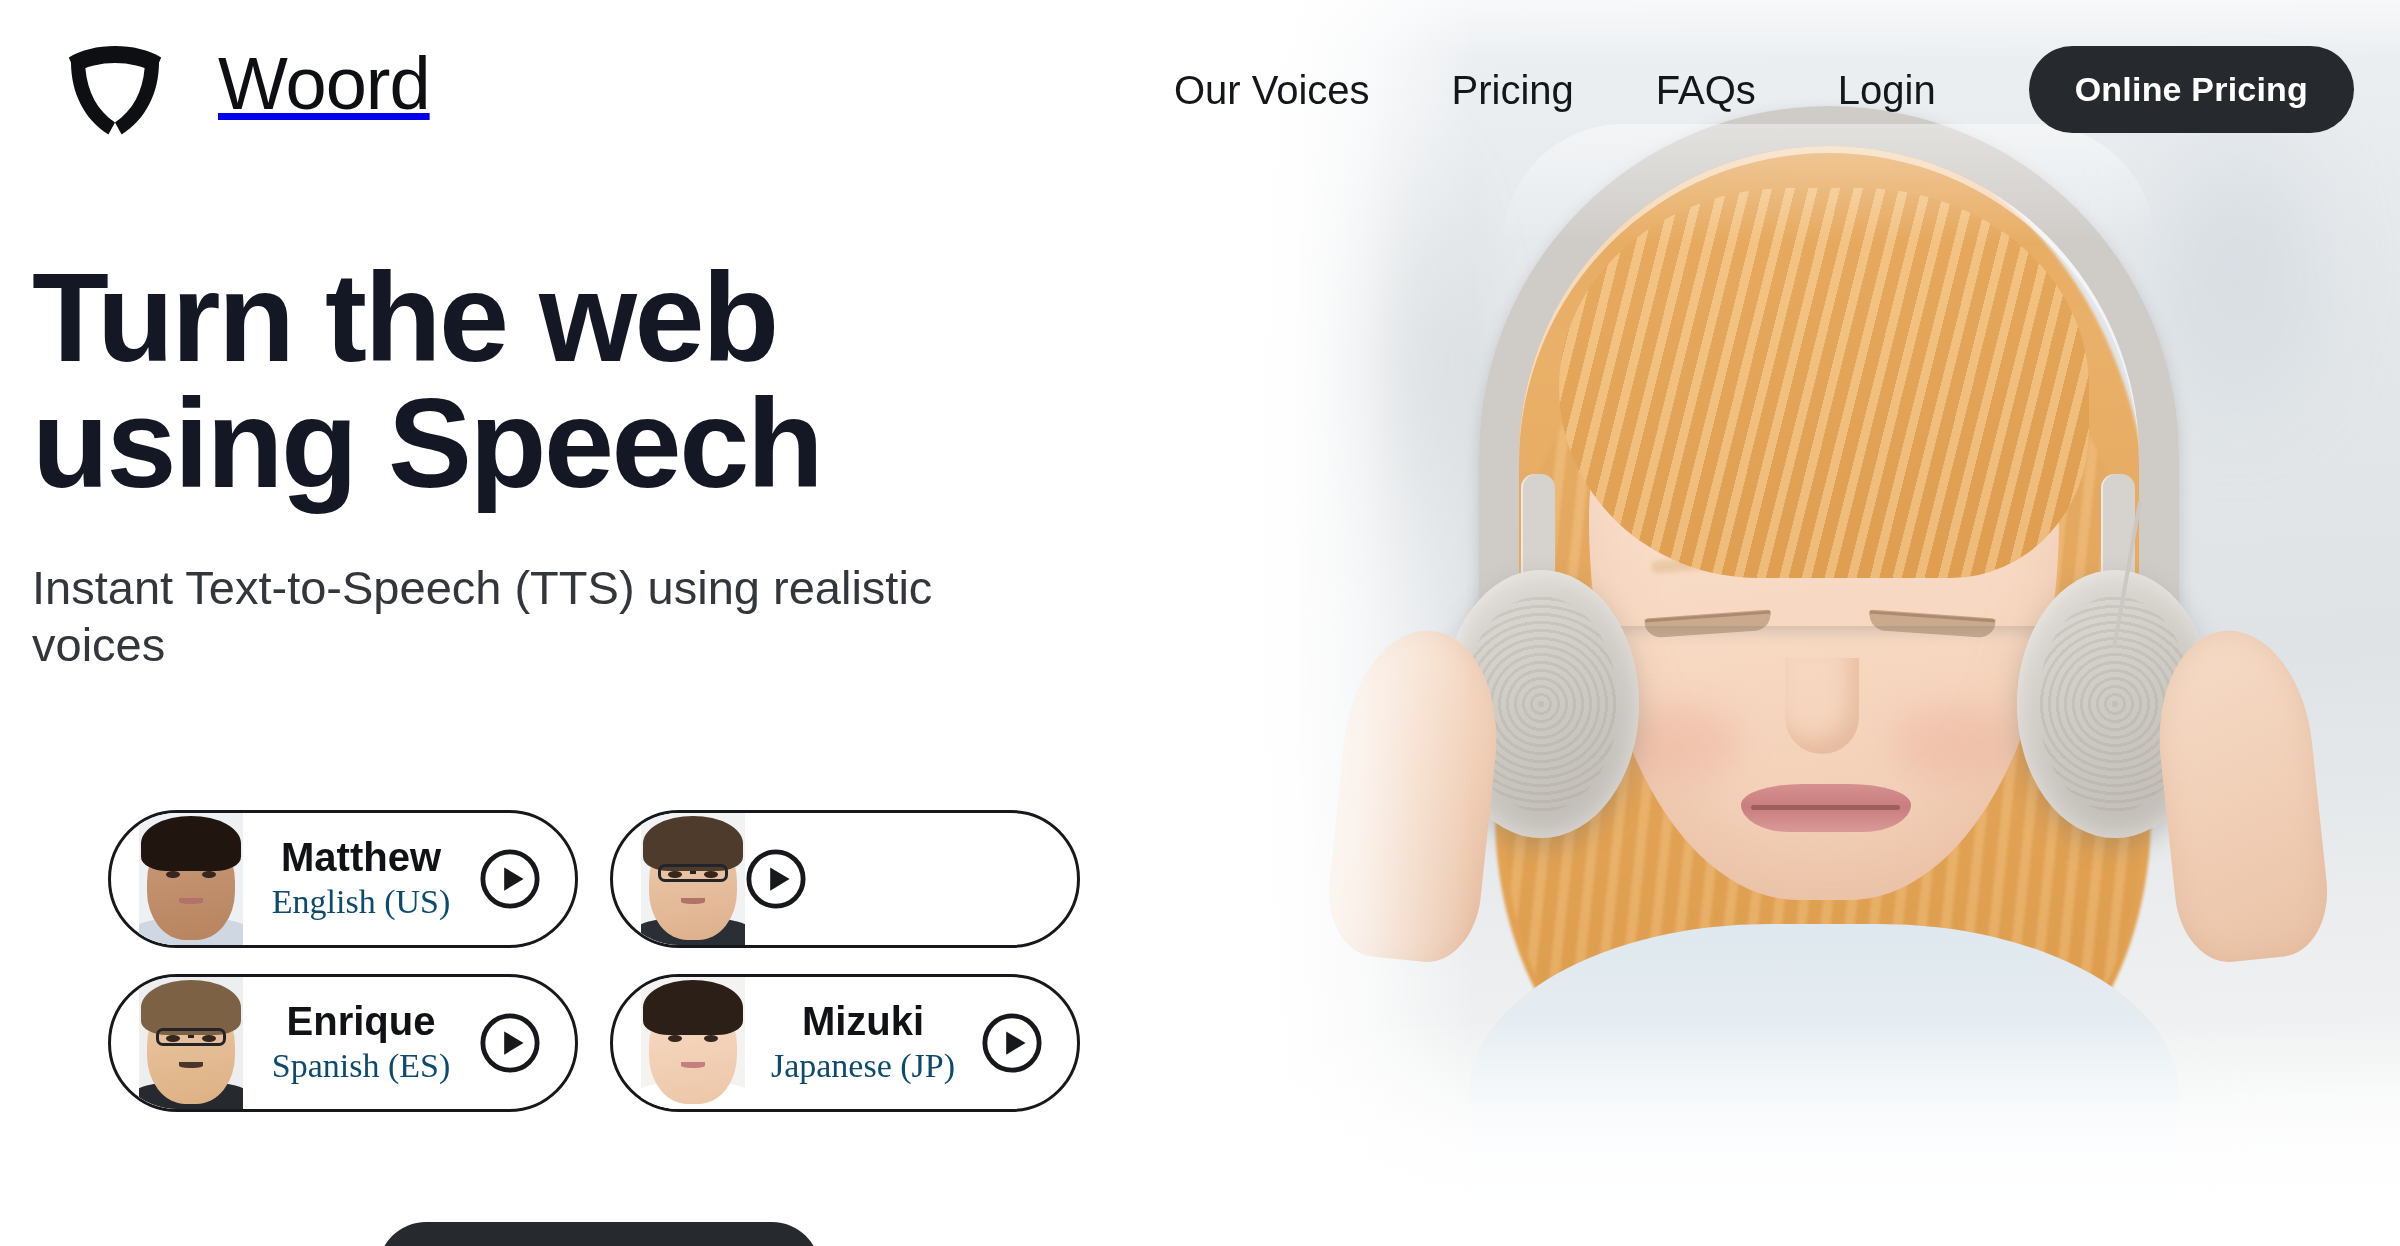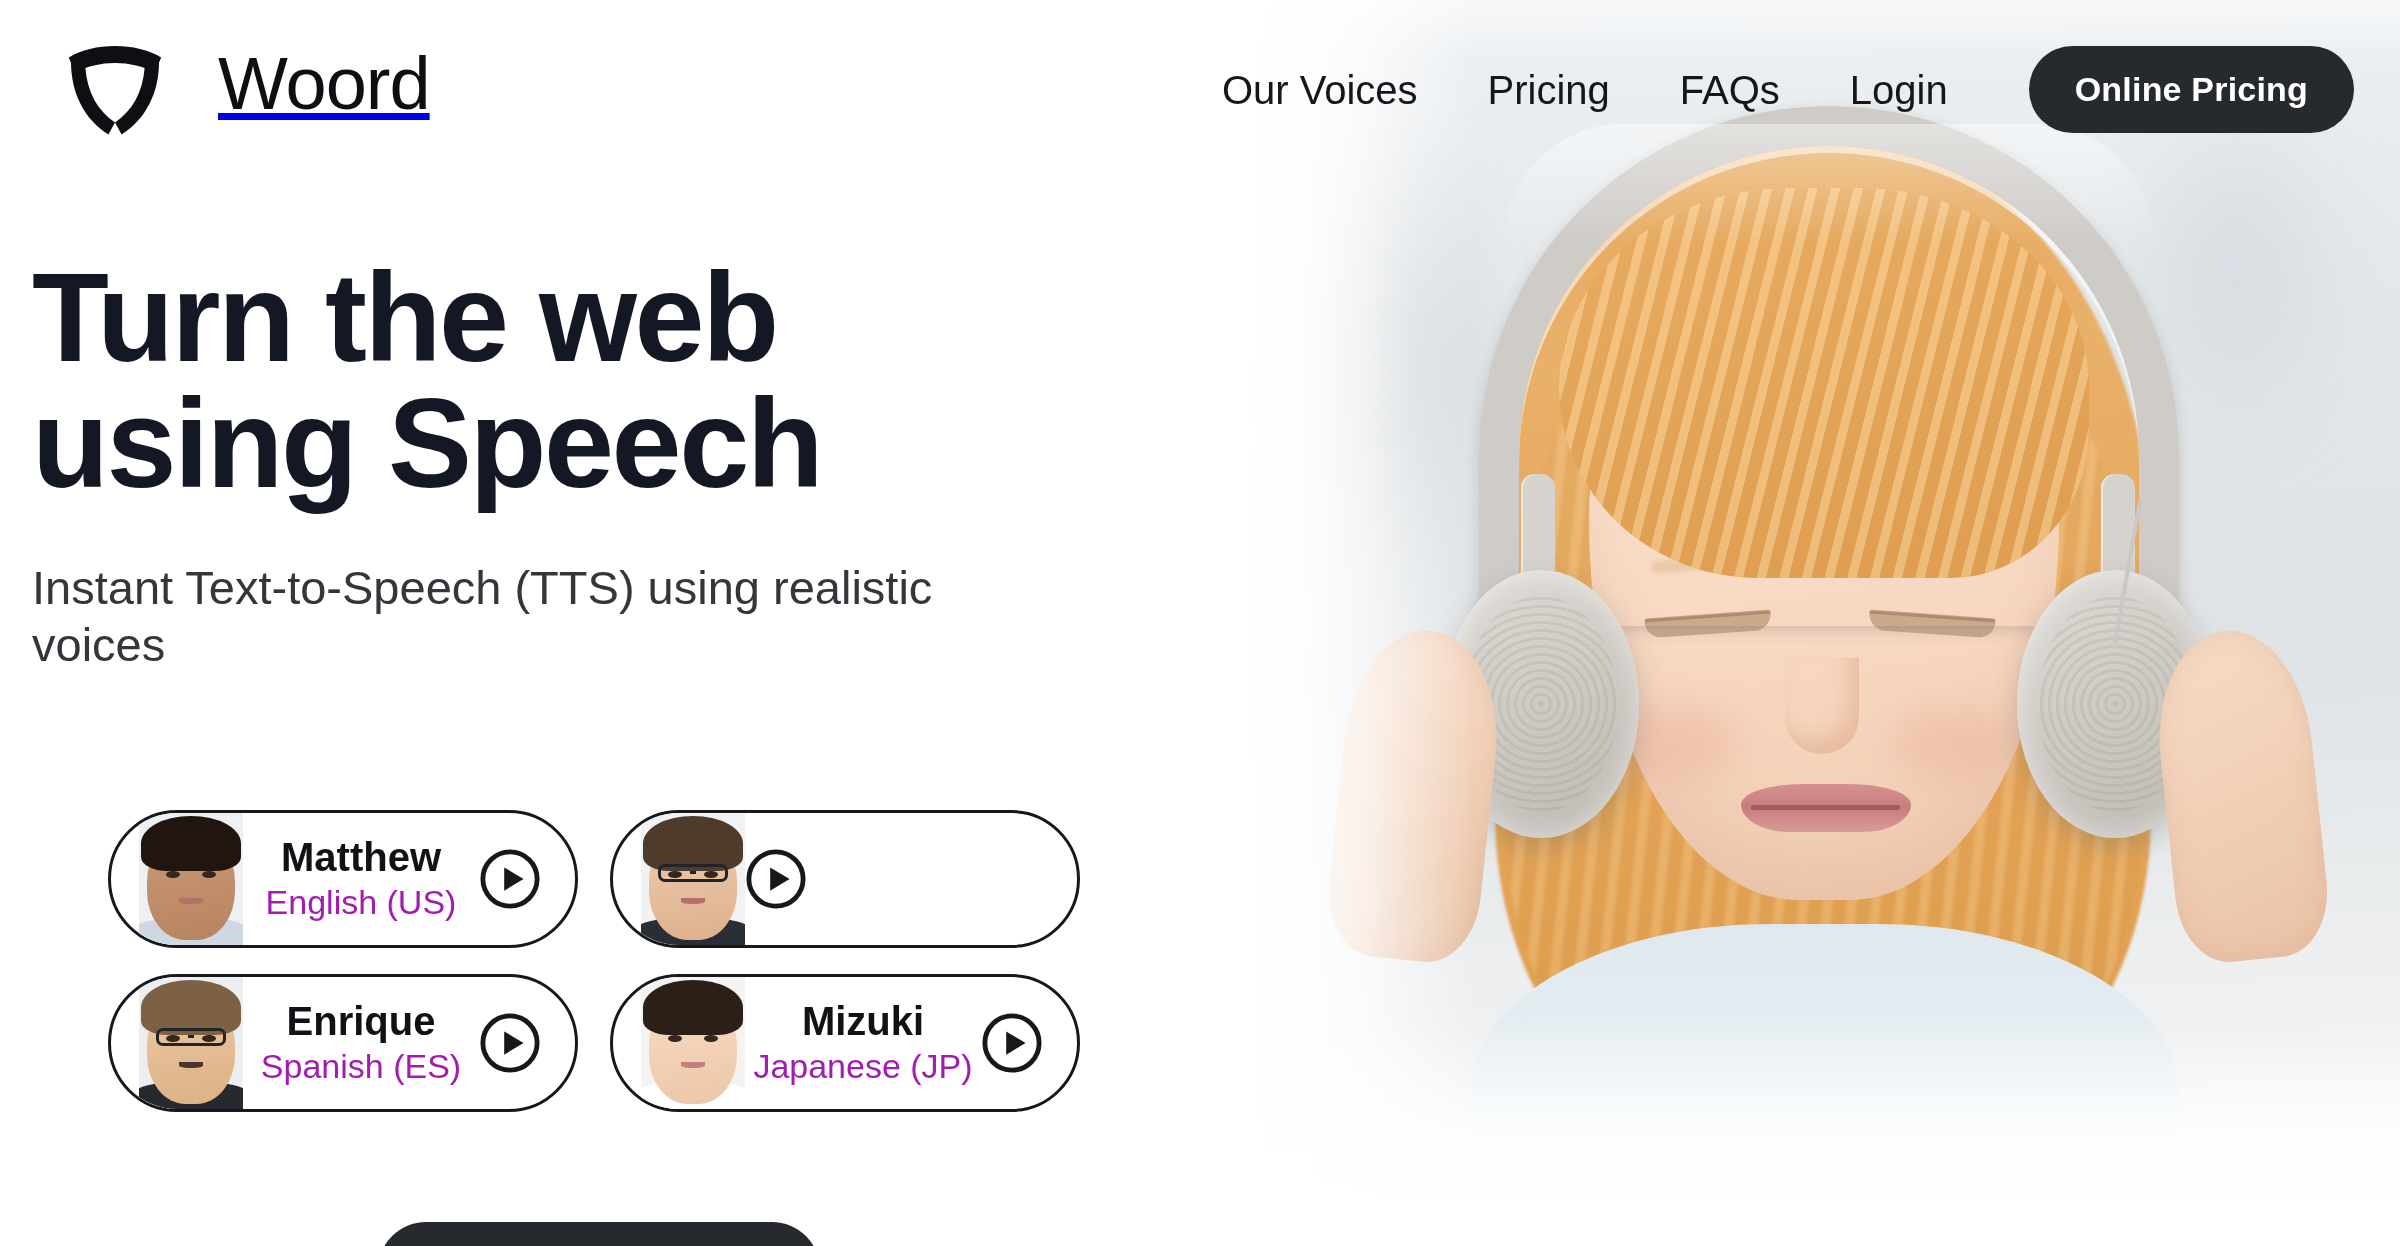--- a/index.html
+++ b/index.html
@@ -134,21 +134,21 @@
   .hero-fade-top { position:absolute; left:0; top:0; width:100%; height:60px;
     background:linear-gradient(180deg, rgba(255,255,255,.55), rgba(255,255,255,0)); }
   .hero-tail { position:absolute; left:1245px; top:1200px; width:1155px; height:46px; background:#fff; }
 
   
   .header { position:absolute; left:0; top:0; width:2400px; height:140px; z-index:20; }
   .logo { position:absolute; left:60px; top:28px; display:flex; align-items:center; gap:22px; }
   .logo-mark { width:110px; height:112px; display:block; }
   .logo-word { font-size:74px; font-weight:400; color:#0d0f12; letter-spacing:-1px; line-height:1;margin-left:26px; }
 
-  .nav { position:absolute; right:46px; top:46px; display:flex; align-items:center; gap:0; }
+  .nav { position:absolute; right:46px; top:46px; display:flex; align-items:center; gap:12px; }
   .nav-link {
     font-size:40px; color:#14161a; text-decoration:none; padding:0 35px;
     line-height:66px; white-space:nowrap; cursor:pointer;
   }
   .nav-cta {
     margin-left:46px; background:#26292e; color:#fff; font-size:34px; font-weight:700;
     border:none; border-radius:44px; padding:0 46px; height:87px; line-height:87px;
     white-space:nowrap; cursor:pointer; letter-spacing:.2px;
   }
 
@@ -180,21 +180,21 @@
   .av-eye.l { left:26%; } .av-eye.r { right:26%; }
   .av-mouth { position:absolute; left:38%; width:24%; height:4%; top:64%; border-radius:0 0 40% 40%; background:#b4706b; }
   .av-glass {
     position:absolute; left:16%; right:16%; top:39%; height:13%;
     border:3px solid #22242a; border-radius:7px;
   }
   .av-glass::after{ content:""; position:absolute; left:46%; right:46%; top:38%; height:3px; background:#22242a; }
 
   .vc-text { flex:1; display:flex; flex-direction:column; align-items:center; padding:0 8px; }
   .vc-name { font-size:40px; font-weight:700; color:#101216; line-height:1.12; }
-  .vc-lang { font-size:34px; color:#a21caf; line-height:1.2; margin-top:2px; }
+  .vc-lang { font-size:34px; color:#0c4a6e; line-height:1.2; margin-top:2px;font-family:Liberation Serif, serif; }
   .vc-play { flex:0 0 auto; margin-right:34px; width:62px; height:62px; display:block; cursor:pointer; }
 
   
   .bottom-cta {
     position:absolute; left:378px; top:1222px; width:442px; height:96px;
     background:#26292e; border:none; border-radius:48px; z-index:10;
     color:#fff; font-size:34px; font-weight:700; cursor:pointer;
     overflow:hidden; text-align:center;
   }
 </style>

